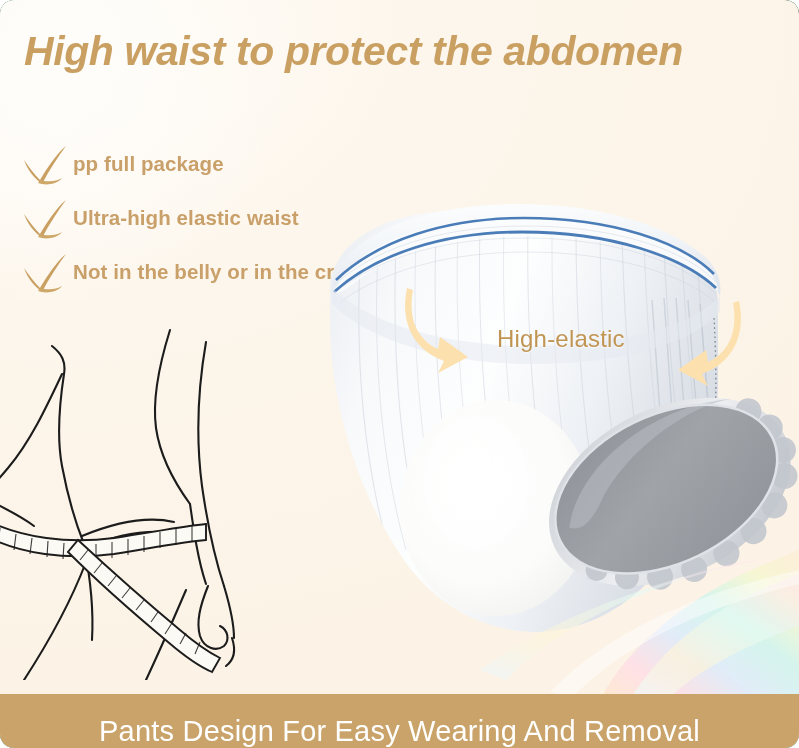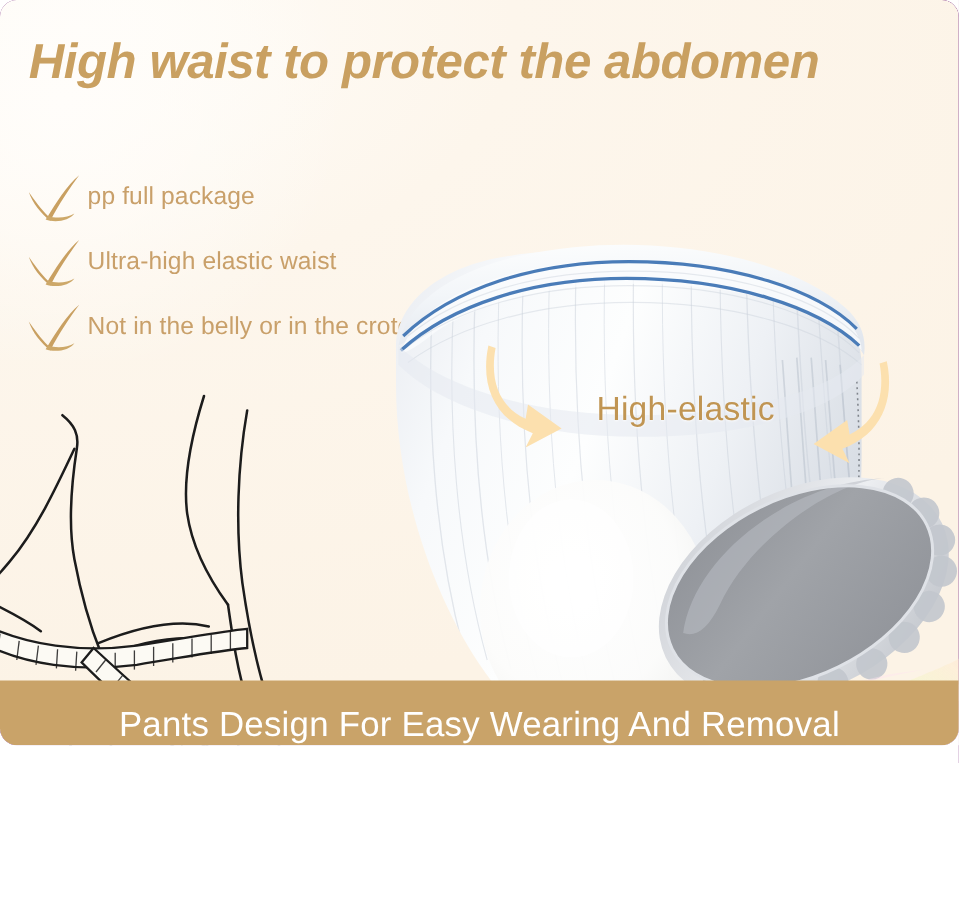--- a/index.html
+++ b/index.html
@@ -7,23 +7,23 @@
     padding: 0;
     background: #ffffff;
   }
   body {
     font-family: "Liberation Sans", sans-serif;
   }
 
   #page {
     position: relative;
     width: 799px;
-    height: 621px;
+    height: 748px;
     overflow: hidden;
-    background: #701a75;
+    background: #14532d;
     border-radius: 14px;
   }
 
   
   .bg-card {
     position: absolute;
     inset: 0;
     background:
       radial-gradient(120% 90% at 8% 4%, #fffdf9 0%, #fdf6ec 38%, #fcf3e6 100%);
     border-radius: 14px;
@@ -54,20 +54,21 @@
   
   .bullets {
     position: absolute;
     left: 18px;
     top: 146px;
     width: 430px;
   }
   .bullet {
     position: relative;
     height: 54px;
+    font-weight: bold;
   }
   .bullet .tick {
     position: absolute;
     left: 0;
     top: -2px;
     width: 56px;
     height: 44px;
   }
   .bullet .btext {
     position: absolute;
@@ -97,21 +98,21 @@
     width: 350px;
     height: 380px;
   }
   .bodyart svg { display: block; }
 
   
   .he-label {
     position: absolute;
     left: 497px;
     top: 325px;
-    font-size: 28px;
+    font-size: 24px;
     color: #c09553;
     white-space: nowrap;
     letter-spacing: 0.2px;
     text-shadow: 0 1px 2px rgba(255,255,255,0.85);
   }
 
   .arrow-l { position: absolute; left: 398px; top: 283px; width: 120px; height: 90px; }
   .arrow-r { position: absolute; left: 628px; top: 296px; width: 120px; height: 90px; }
 
   

